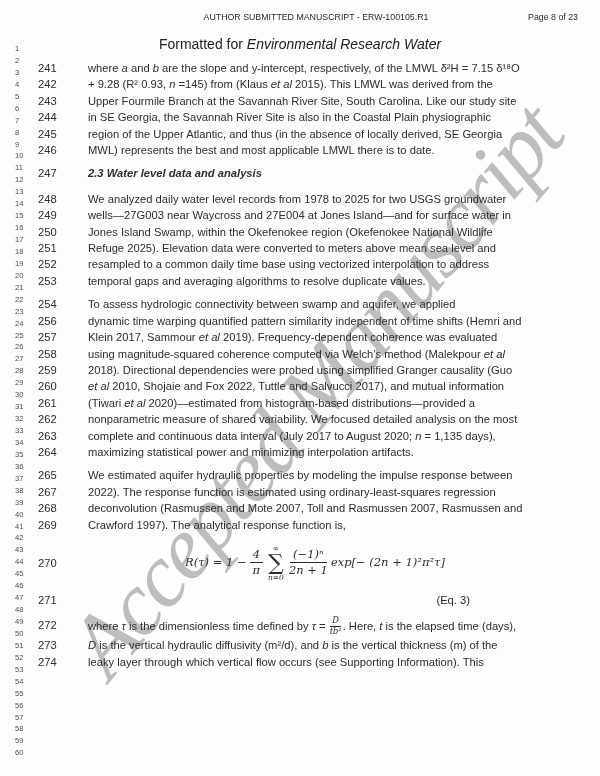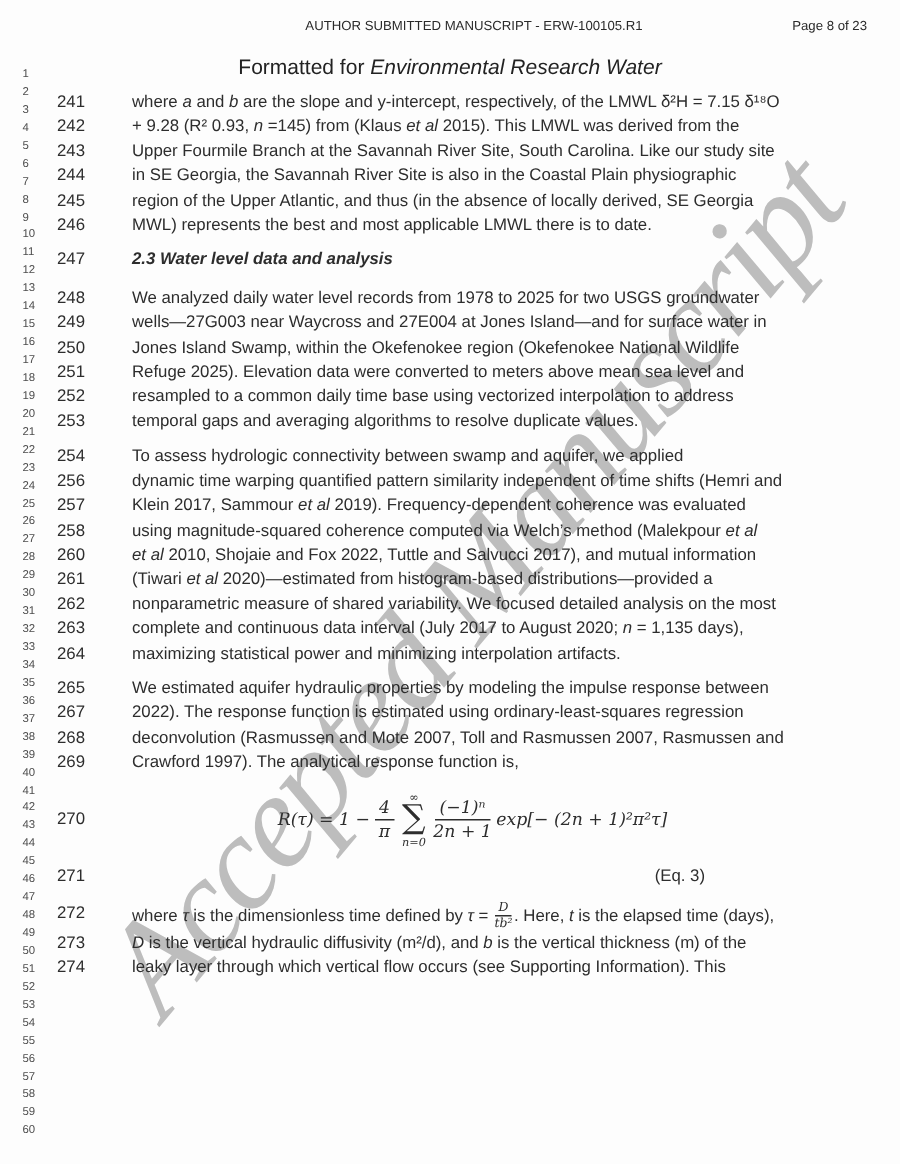--- a/index.html
+++ b/index.html
@@ -200,20 +200,24 @@
         </div>
         <div class="line">
           <span class="lnum">257</span>
           <span class="ltext"><span>Klein 2017, Sammour </span><span class="it">et al</span><span> 2019). Frequency-dependent coherence was evaluated</span></span>
         </div>
         <div class="line">
           <span class="lnum">258</span>
           <span class="ltext"><span>using magnitude-squared coherence computed via Welch’s method (Malekpour </span><span class="it">et al</span></span>
         </div>
         <div class="line">
+          <span class="lnum">259</span>
+          <span class="ltext"><span>2018). Directional dependencies were probed using simplified Granger causality (Guo</span></span>
+        </div>
+        <div class="line">
           <span class="lnum">260</span>
           <span class="ltext"><span class="it">et al</span><span> 2010, Shojaie and Fox 2022, Tuttle and Salvucci 2017), and mutual information</span></span>
         </div>
         <div class="line">
           <span class="lnum">261</span>
           <span class="ltext"><span>(Tiwari </span><span class="it">et al</span><span> 2020)—estimated from histogram-based distributions—provided a</span></span>
         </div>
         <div class="line">
           <span class="lnum">262</span>
           <span class="ltext"><span>nonparametric measure of shared variability. We focused detailed analysis on the most</span></span>

